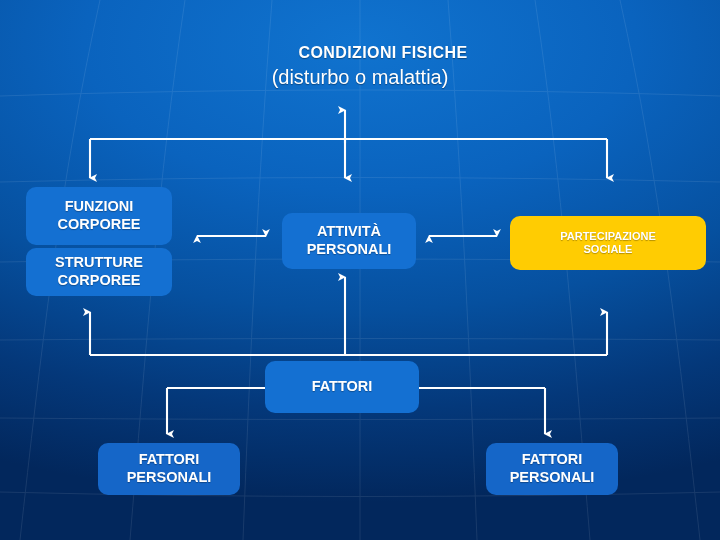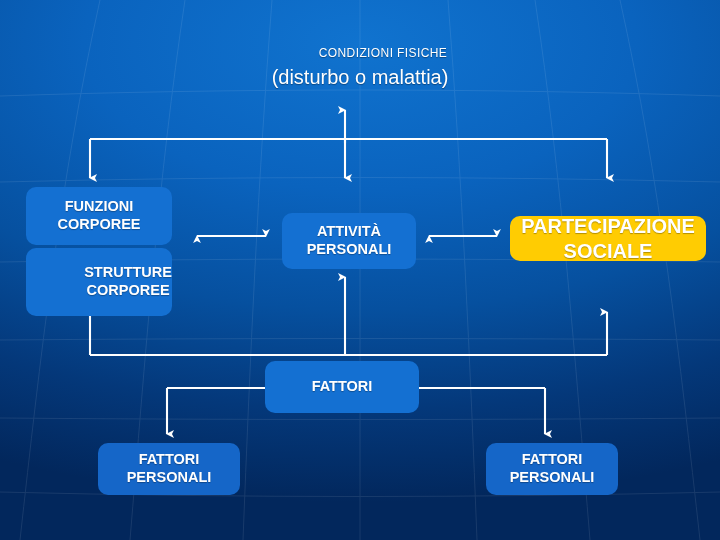--- a/index.html
+++ b/index.html
@@ -26,22 +26,22 @@
   
   .title-wrap {
     position: absolute;
     left: 0; right: 0;
     top: 42px;
     text-align: center;
     color: #ffffff;
     text-shadow: 0 1px 1px rgba(0,0,0,.35);
   }
   .title-main {
-    font-size: 12px;
-    font-weight: normal;
+    font-size: 16px;
+    font-weight: bold;
     letter-spacing: .4px;
     line-height: 22px;
     padding-left: 46px;
   }
   .title-sub {
     font-size: 20px;
     font-weight: normal;
     line-height: 22px;
     margin-top: 2px;
   }
@@ -58,23 +58,23 @@
     text-shadow: 0 1px 1px rgba(0,0,0,.30);
     box-sizing: border-box;
     z-index: 5;
     border-radius: 10px;
   }
   .box-blue       { background: #1470d2; }
   .box-blue-dark  { background: #1566c8; }
   .box-yellow     { background: #ffcc02; }
 
   #box-funzioni   { left: 26px;  top: 187px; width: 146px; height: 58px;  font-size: 14.5px; }
-  #box-strutture  { left: 26px;  top: 248px; width: 146px; height: 68px;  font-size: 14.5px; justify-content: flex-end; }
+  #box-strutture  { left: 26px;  top: 248px; width: 146px; height: 48px;  font-size: 14.5px; }
   #box-attivita   { left: 282px; top: 213px; width: 134px; height: 56px;  font-size: 14.5px; }
-  #box-partecip   { left: 510px; top: 216px; width: 196px; height: 45px;  font-size: 20px; }
+  #box-partecip   { left: 510px; top: 216px; width: 196px; height: 54px;  font-size: 11px; }
   #box-contest    { left: 265px; top: 361px; width: 154px; height: 52px;  font-size: 14.5px; }
   #box-ambientali { left: 98px;  top: 443px; width: 142px; height: 52px;  font-size: 14.5px; }
   #box-personali  { left: 486px; top: 443px; width: 132px; height: 52px;  font-size: 14.5px; }
 
   
   #wires {
     position: absolute;
     inset: 0;
     z-index: 3;
     pointer-events: none;

